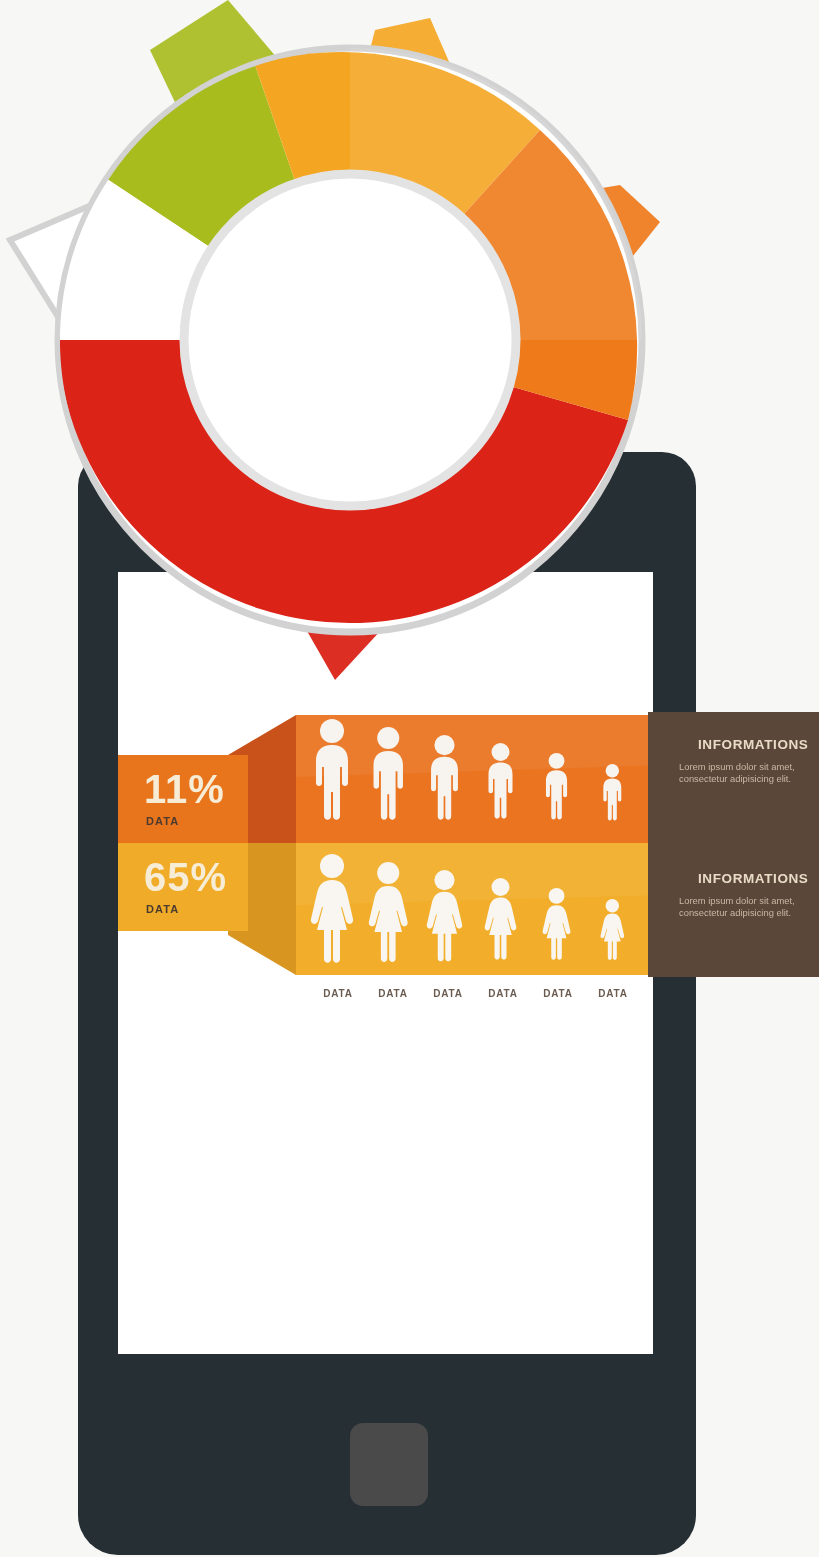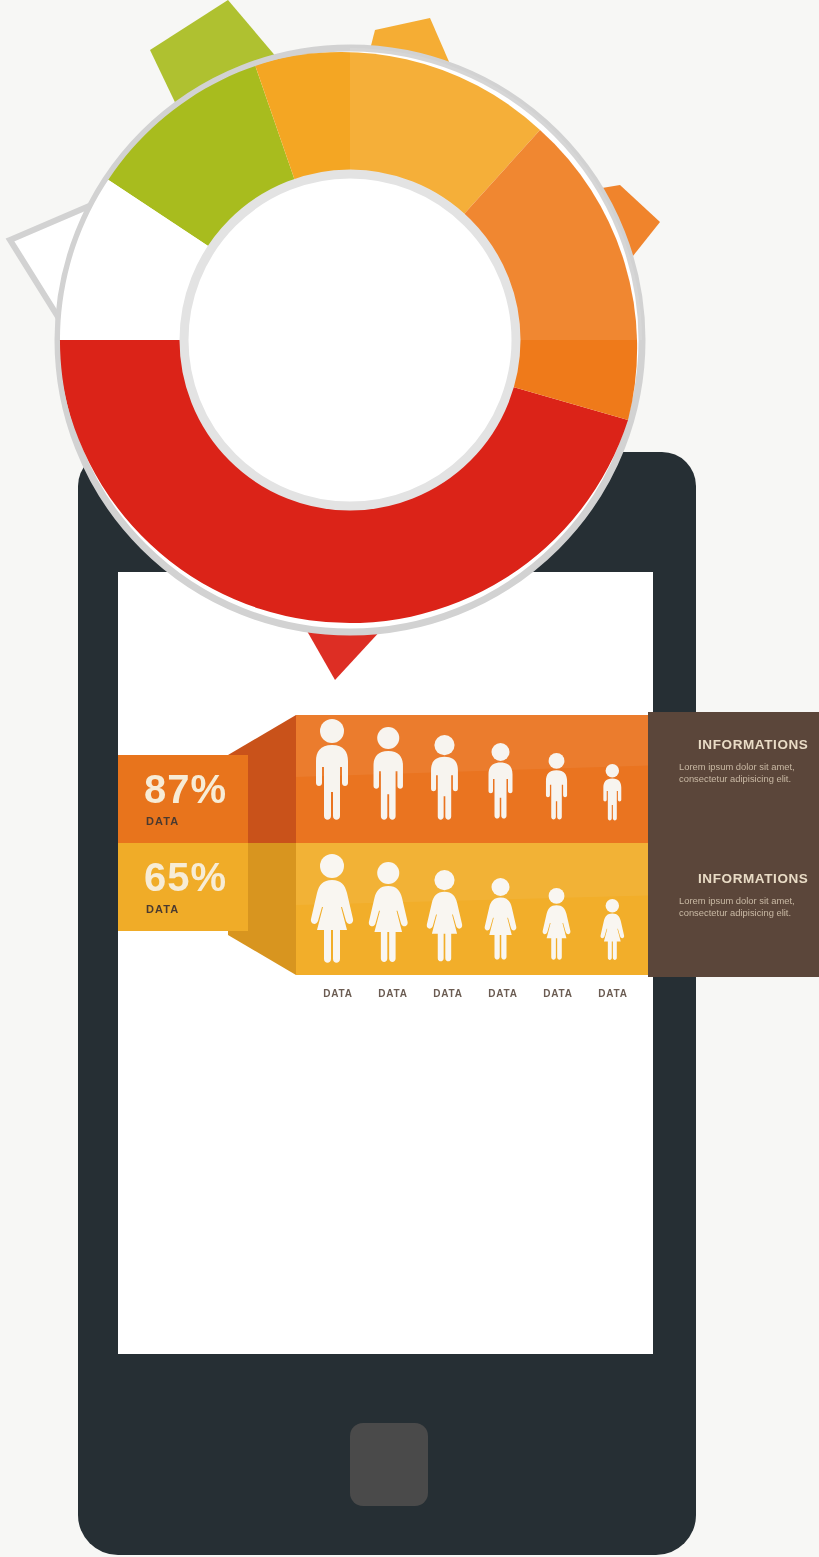--- a/index.html
+++ b/index.html
@@ -238,21 +238,21 @@
     </svg>
   </div>
 
   <div id="info-notch">
     <svg width="16" height="265" viewBox="0 0 16 265" xmlns="http://www.w3.org/2000/svg">
       <polygon points="0,0 16,0 0,132 16,265 0,265" fill="#5b463a" opacity="0"></polygon>
     </svg>
   </div>
 
   <div class="pct-block" id="pct-top">
-    <div class="pct-value">87%</div>
+    <div class="pct-value">11%</div>
     <div class="pct-sub">DATA</div>
   </div>
 
   <div class="pct-block" id="pct-bottom">
     <div class="pct-value">65%</div>
     <div class="pct-sub">DATA</div>
   </div>
 
   <div class="fig-row" id="fig-row-male">
     <svg width="365" height="122" viewBox="0 0 365 122" xmlns="http://www.w3.org/2000/svg">

